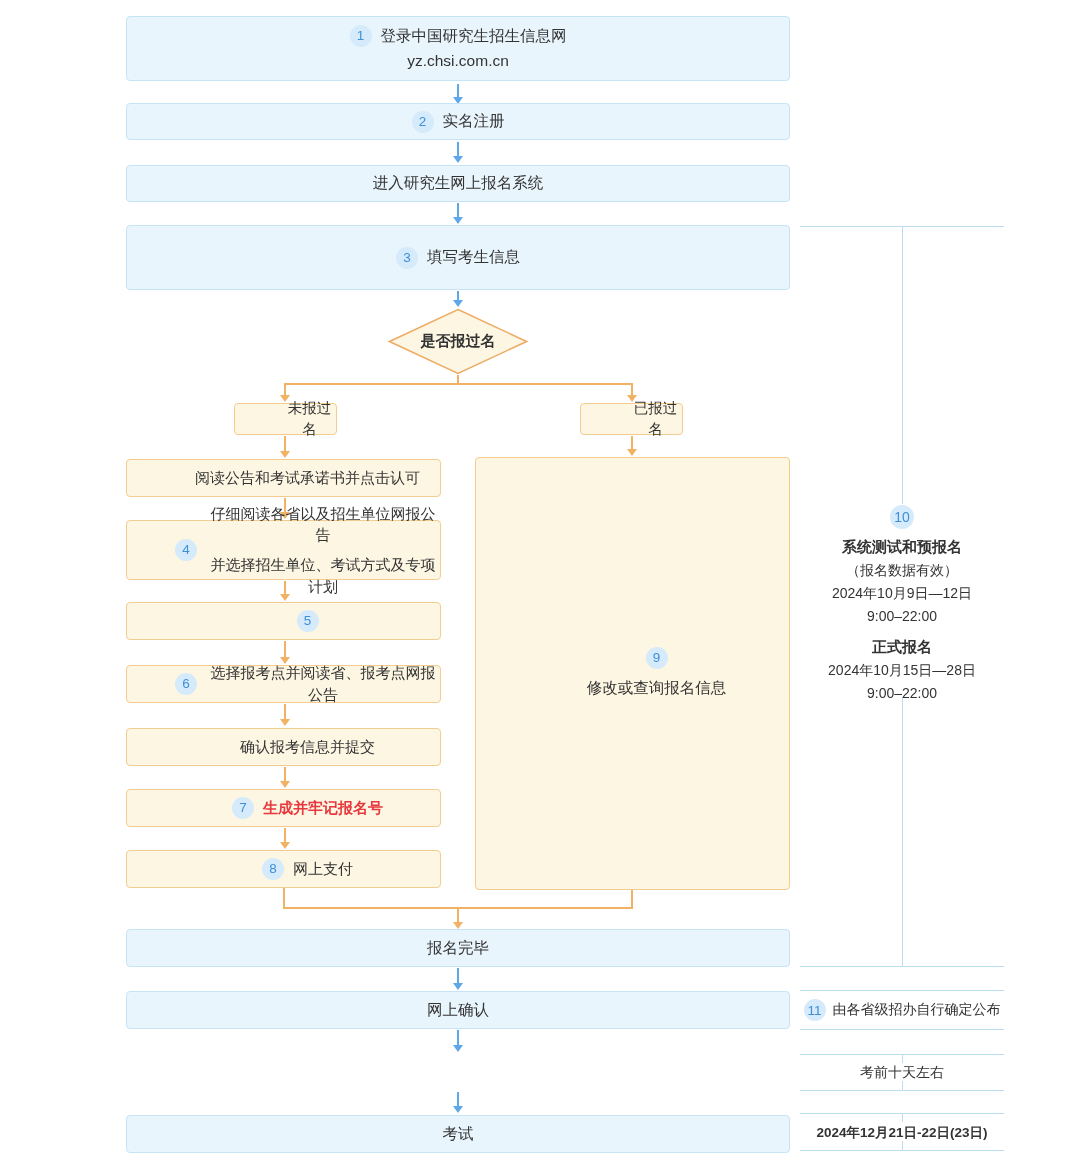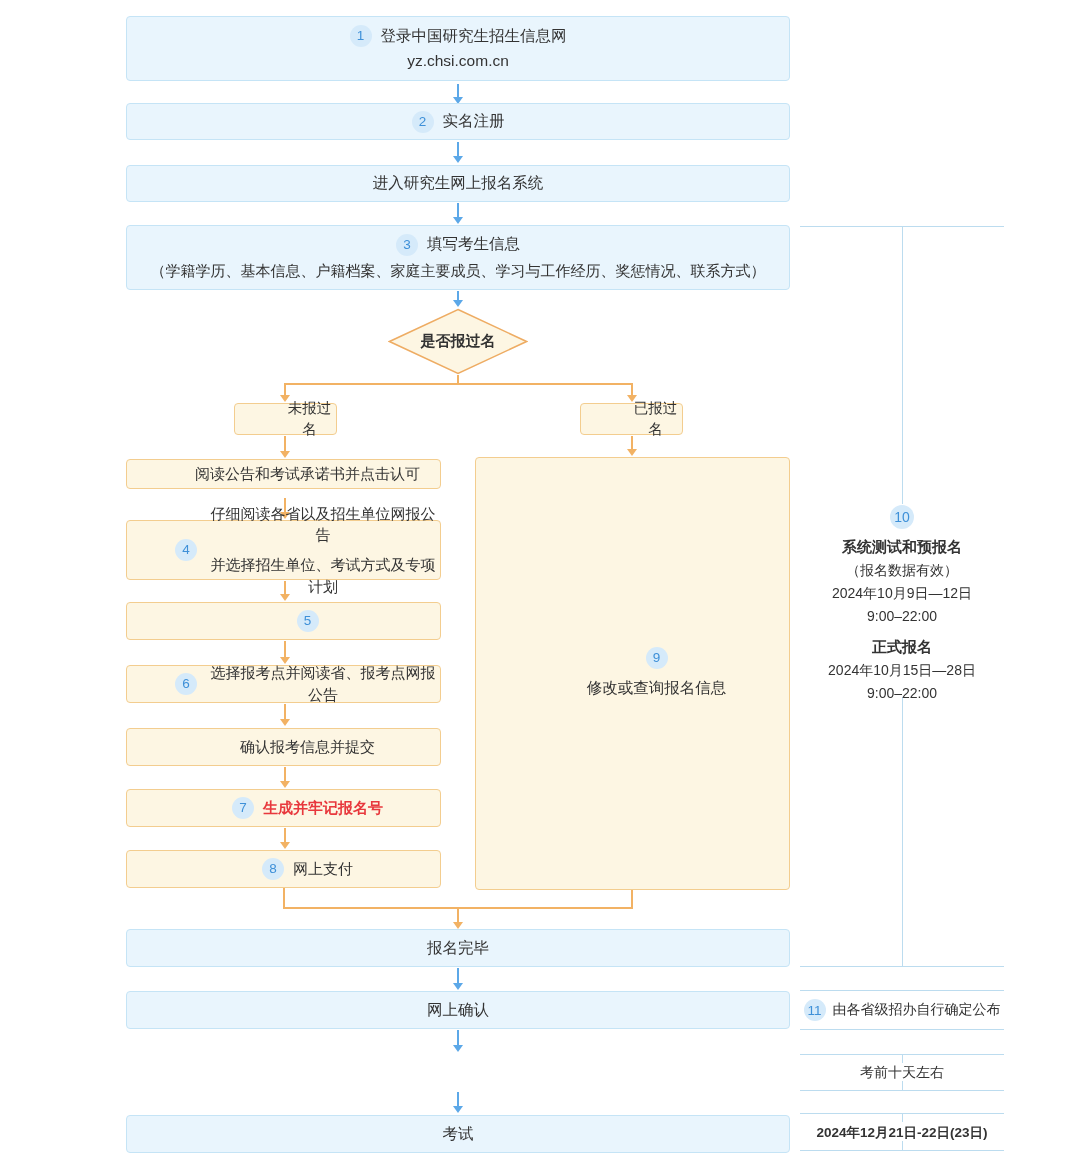--- a/index.html
+++ b/index.html
@@ -81,21 +81,20 @@
     <span>进入研究生网上报名系统</span>
   </div>
 
   <div class="arrow blu" style="left:457px;top:203px;height:14px;"></div>
 
   <div class="box blue main" style="top:225px;height:65px;gap:4px;">
     <div class="row">
       <span class="badge">3</span>
       <span>填写考生信息</span>
     </div>
-    <div style="font-size:15px;">（学籍学历、基本信息、户籍档案、家庭主要成员、学习与工作经历、奖惩情况、联系方式）</div>
   </div>
 
   <div class="arrow blu" style="left:457px;top:291px;height:9px;"></div>
 
   <svg class="diamond" width="140" height="67" viewBox="0 0 140 67">
     <polygon points="70,1.5 138.5,33.5 70,65.5 1.5,33.5" style="fill:var(--cream_fill,#fdf6e3);stroke:var(--diamond_border,#eeac63);stroke-width:1.5;"></polygon>
   </svg>
   <div class="diamond-label">是否报过名</div>
 
   <div class="vline orgl" style="left:457px;top:375px;height:9px;"></div>
@@ -106,21 +105,21 @@
   <div class="box cream" style="left:234px;top:403px;width:103px;height:32px;font-size:14.5px;">
     <span>未报过名</span>
   </div>
   <div class="box cream" style="left:580px;top:403px;width:103px;height:32px;font-size:14.5px;">
     <span>已报过名</span>
   </div>
 
   <div class="arrow org" style="left:284px;top:436px;height:15px;"></div>
   <div class="arrow org" style="left:631px;top:436px;height:13px;"></div>
 
-  <div class="box cream lcol" style="top:459px;height:30px;text-align:right;">
+  <div class="box cream lcol" style="top:459px;height:38px;text-align:right;">
     <span>阅读公告和考试承诺书并点击认可</span>
   </div>
   <div class="arrow org" style="left:284px;top:498px;height:14px;"></div>
 
   <div class="box cream lcol" style="top:520px;height:60px;">
     <div class="row">
       <span class="badge">4</span>
       <span class="col">
         <span>仔细阅读各省以及招生单位网报公告</span>
         <span>并选择招生单位、考试方式及专项计划</span>

